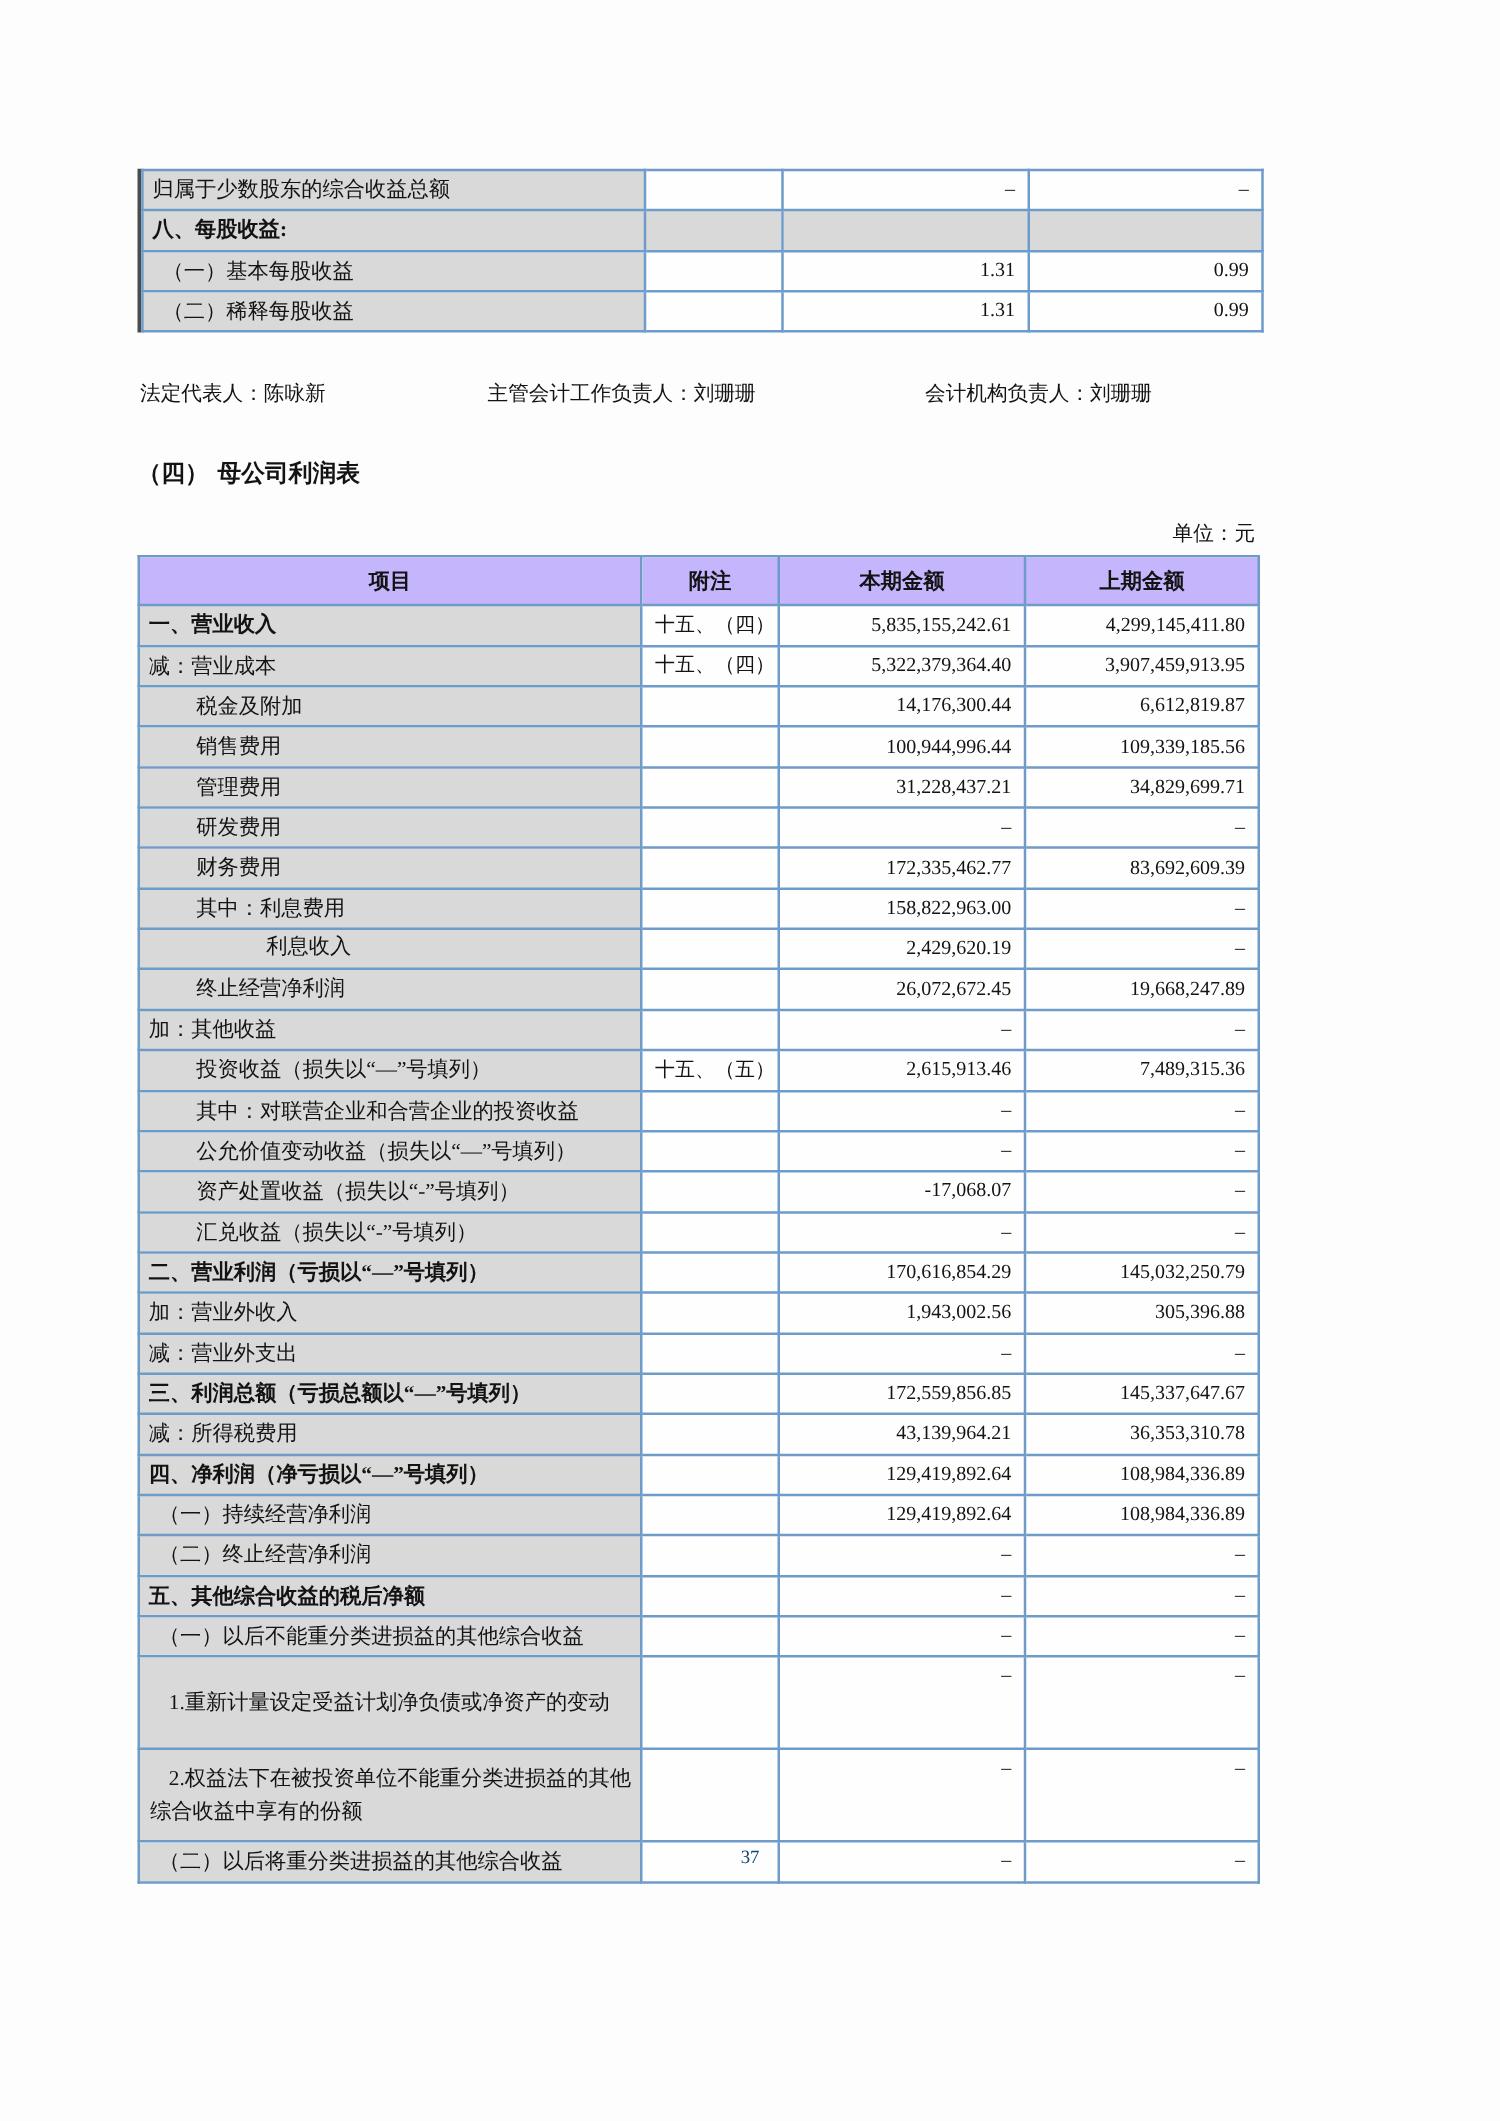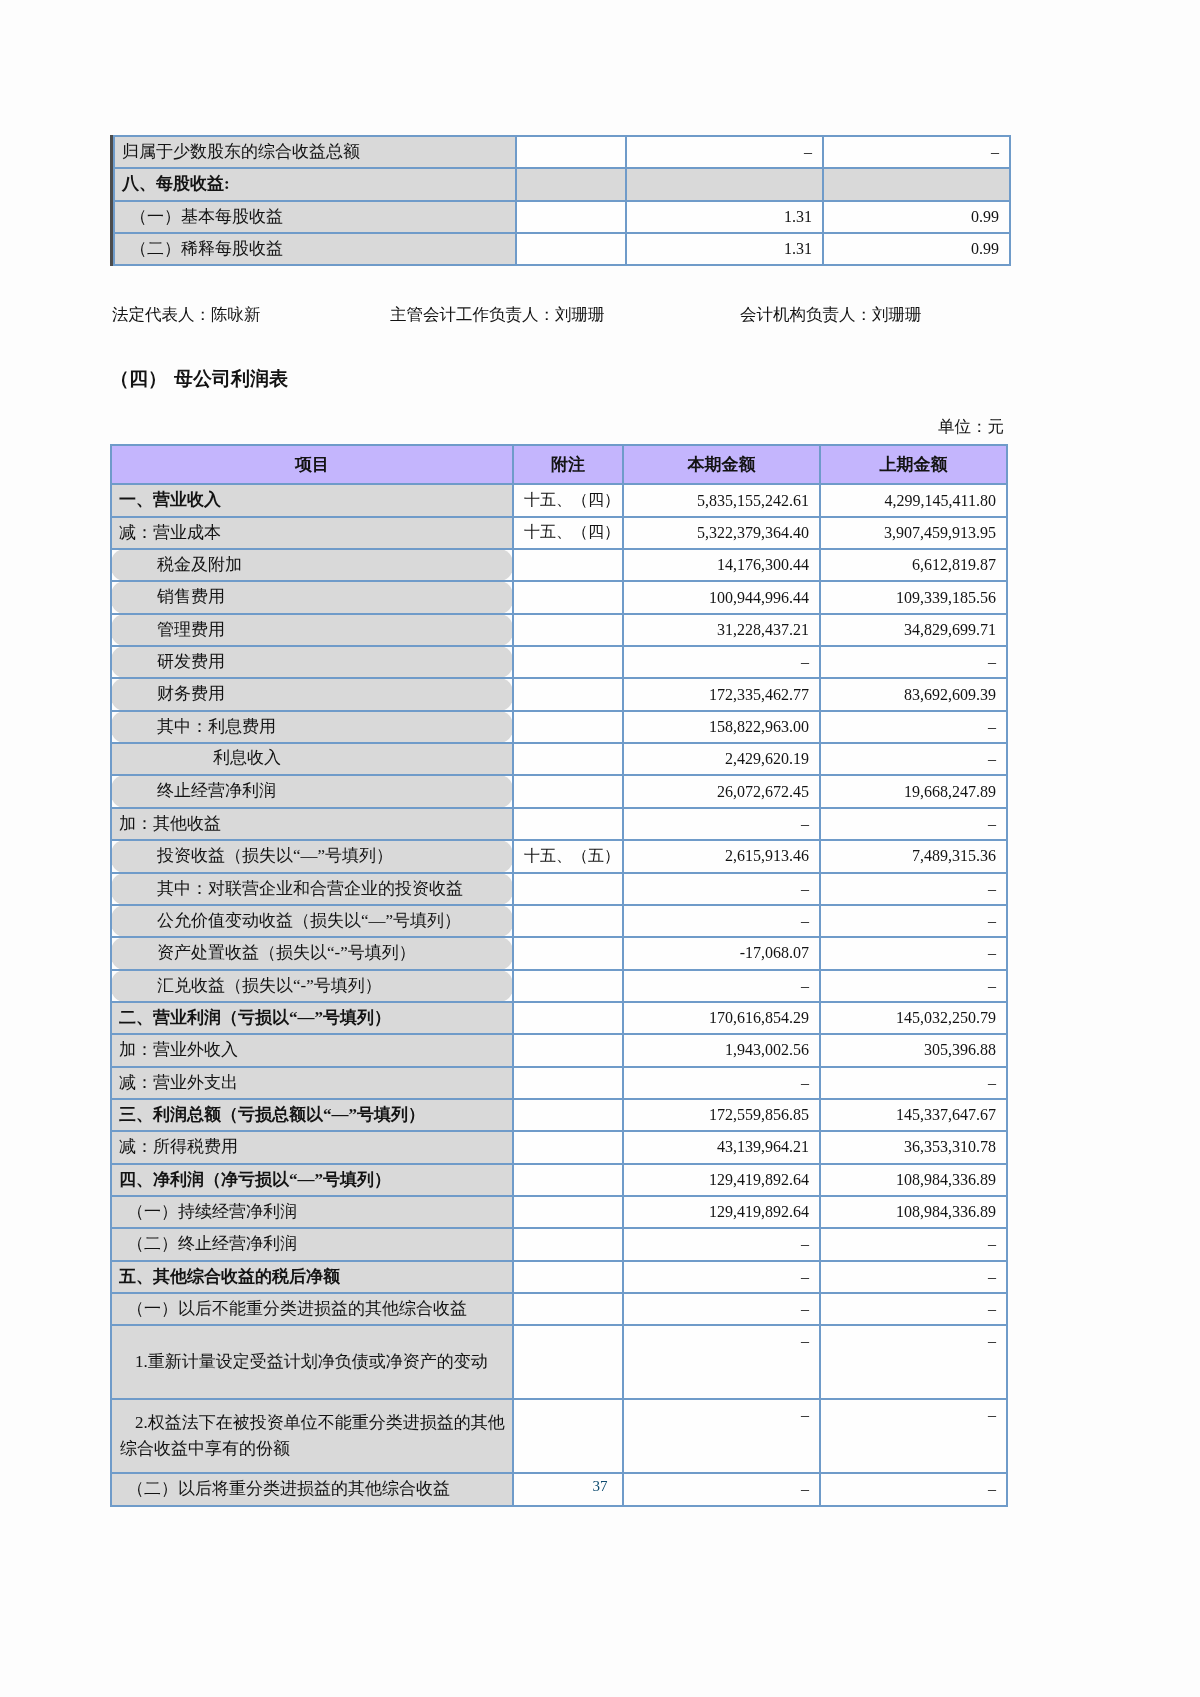--- a/index.html
+++ b/index.html
@@ -47,21 +47,21 @@
   td.c-note  { background:#fefefe; font-size:16px; text-align:right; padding:2px 2px; }
   td.c-cur, td.c-prev { background:#fefefe; font-size:16px; text-align:right; padding:2px 10px 2px 2px; }
 
   tr.bold td.c-label { font-weight:bold;margin-left:20px; }
   tr.shaded td { background:#d9d9d9 !important; }
   tr.tall td.c-note, tr.tall td.c-cur, tr.tall td.c-prev { vertical-align:top; padding-top:6px; }
 
   
   .n0 { padding-left:7px !important; }
   .ns { padding-left:15px !important; }
-  .n1 { padding-left:45px !important;border-radius:14px; }
+  .n1 { padding-left:45px !important; }
   .n2 { padding-left:101px !important;font-family:Liberation Mono, monospace; }
   .hang { padding-left:8px !important; text-indent:15px; }
 
   
   .sig-row { position:relative; margin-top:38px; height:22px; font-size:16.5px; }
   .sig-row span { position:absolute; top:0; white-space:nowrap; }
   .sig-1 { left:2px; }
   .sig-2 { left:280px; }
   .sig-3 { left:630px; }
 

